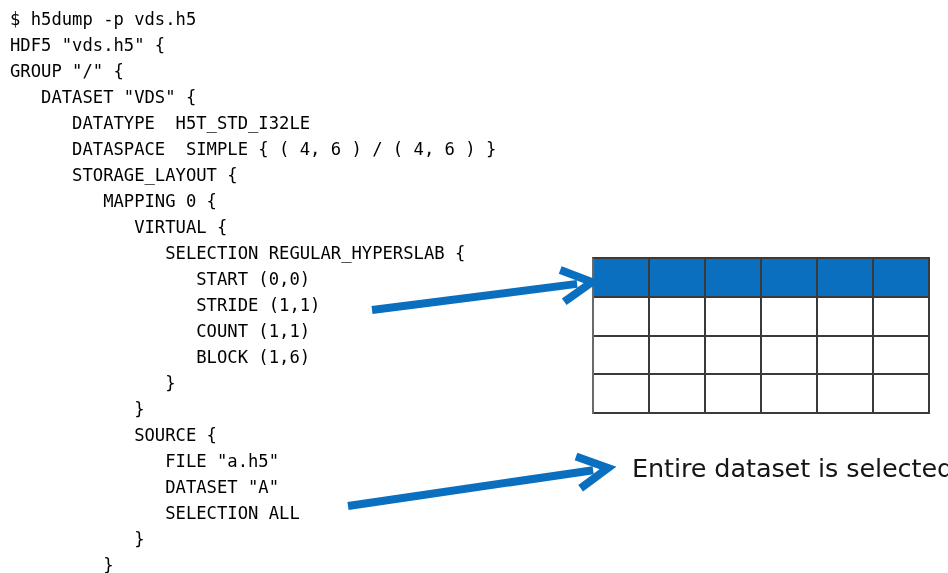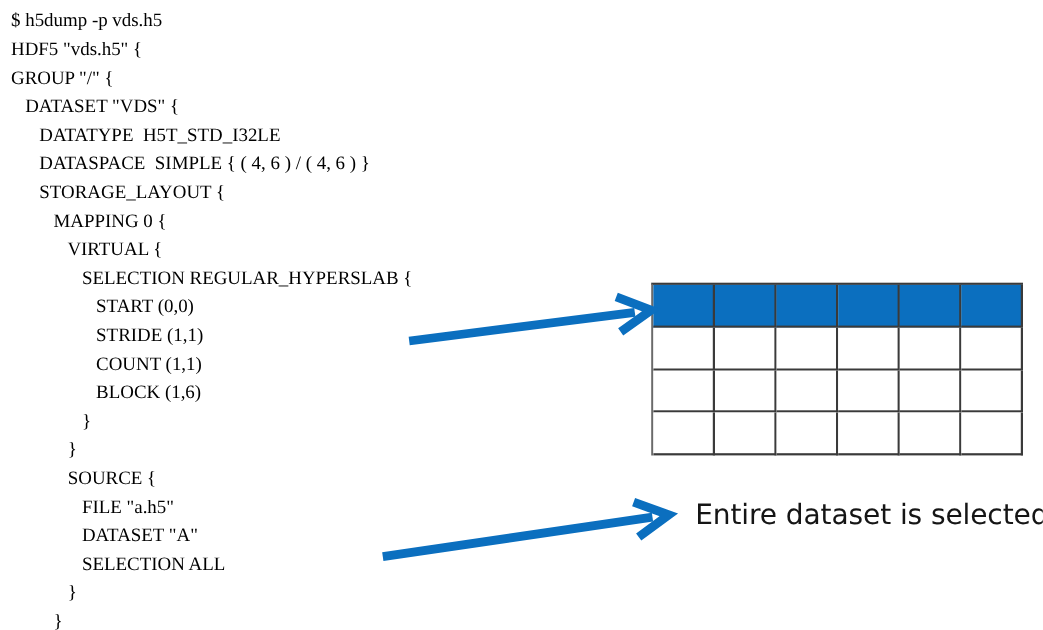--- a/index.html
+++ b/index.html
@@ -25,21 +25,20 @@
     font-size: 17.2px;
     line-height: 26px;
     color: #000000;
     white-space: pre;
     letter-spacing: 0px;
   }
   #code-block .code-line {
     display: block;
     height: 26px;
     white-space: pre;
-    font-family: Liberation Serif, serif;
   }
 
   
   #vds-grid {
     position: absolute;
     left: 592px;
     top: 257px;
     width: 336px;
     height: 155px;
     display: grid;

